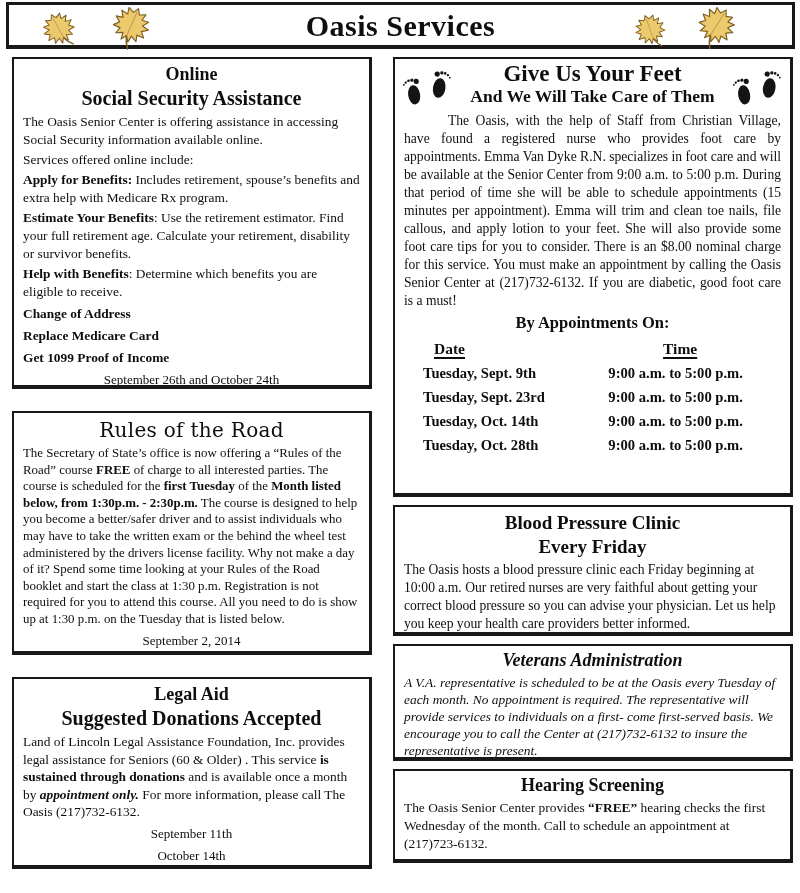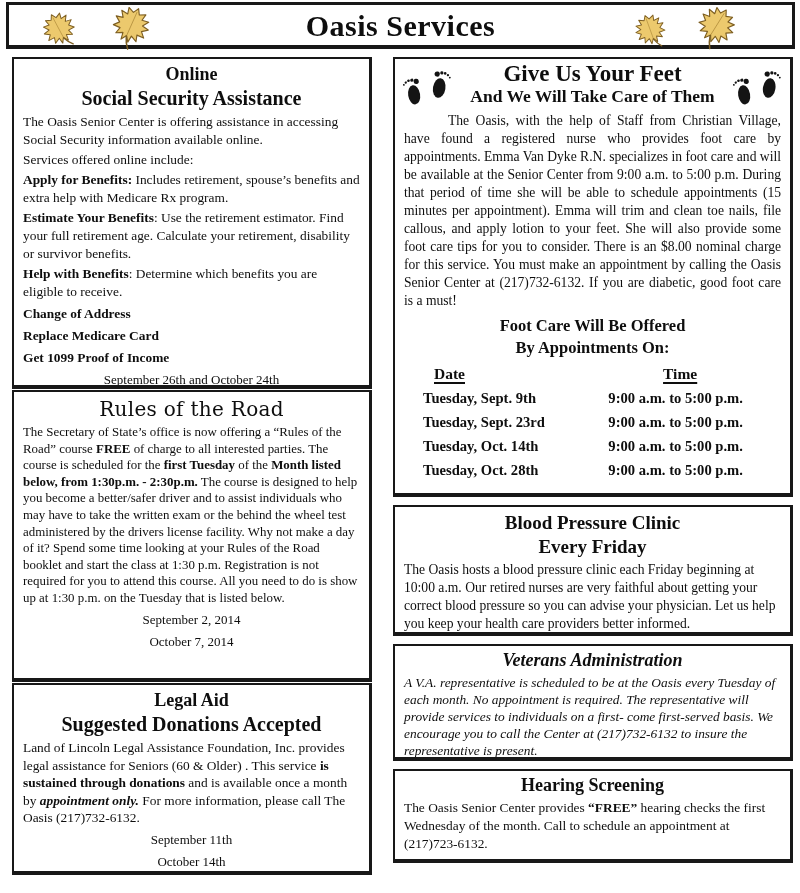--- a/index.html
+++ b/index.html
@@ -18,40 +18,40 @@
     position:absolute; left:6px; top:2px; width:789px; height:47px;
     border:3px solid #181818; border-bottom-width:4px; background:#fff;
   }
   .masthead h1 {
     margin:0; position:absolute; left:0; right:0; top:4px;
     text-align:center; font-size:30px; font-weight:bold; letter-spacing:.5px;
   }
   .leaf { position:absolute; }
   
   .col { position:absolute; top:57px; display:flex; flex-direction:column; }
-  .col-left  { left:12px; width:360px; gap:1px; }
+  .col-left  { left:12px; width:360px; gap:22px; }
   .col-right { left:393px; width:400px; gap:8px; }
   
   .hc { text-align:center; font-weight:bold; margin:0; }
   .h18 { font-size:18px; line-height:23px; }
   .h19 { font-size:19px; line-height:24px; }
   .h20 { font-size:20px; line-height:25px; }
   .rules-title {
     font-family:"DejaVu Serif", serif; font-weight:normal; font-size:20px;
     line-height:26px; text-align:center; margin:0 0 2px 0; letter-spacing:.3px;
   }
   p { margin:2px 0; }
   .body-sm   { font-size:13.4px; line-height:18px; }
   .body-rules{ font-size:12.9px; line-height:16.6px; }
   .body-feet { font-size:13.6px; line-height:18px; text-align:justify; }
   .indent    { text-indent:44px; }
   .dateline  { text-align:center; font-weight:normal; font-size:13px; line-height:19px; margin:3px 0 0; }
   
   .sec-online  { height:332px; }
-  .sec-rules   { height:292px; }
+  .sec-rules   { height:244px; }
   .sec-legal   { height:192px; }
   .sec-feet    { height:440px; }
   .sec-bp      { height:131px; }
   .sec-va      { height:117px; padding-top:3px;font-style:italic; }
   .sec-hearing { height:94px;  padding-top:3px; }
   .sec-va .body-sm { line-height:17px; }
   
   .fp { position:absolute; top:5px; width:52px; height:46px; }
   .fp-left  { left:7px; }
   .fp-right { right:6px; }
@@ -151,21 +151,20 @@
   <div class="box sec-feet">
     <svg class="fp fp-left" viewBox="0 0 100 70">
         <use href="#footpair"></use>
       </svg>
     <svg class="fp fp-right" viewBox="0 0 100 70">
         <use href="#footpair"></use>
       </svg>
     <h2 class="hc feet-head" style="font-size:23px; line-height:22px">Give Us Your Feet</h2>
     <h2 class="hc feet-head" style="font-size:17.5px; line-height:23px">And We Will Take Care of Them</h2>
     <p class="body-feet indent" style="margin-top:4px">The Oasis, with the help of Staff from Christian Village, have found a registered nurse who provides foot care by appointments.  Emma Van Dyke R.N. specializes in foot care and will be available at the Senior Center from 9:00 a.m. to 5:00 p.m.  During that period of time she will be able to schedule appointments (15 minutes per appointment).  Emma will trim and clean toe nails, file callous, and apply lotion to your feet. She will also provide some foot care tips for you to consider. There is an $8.00 nominal charge for this service. You must make an appointment by calling the Oasis Senior Center at (217)732-6132.  If you are diabetic, good foot care is a must!</p>
-    <h3 class="hc" style="font-size:16.5px; line-height:22px; margin-top:5px">Foot Care Will Be Offered</h3>
     <h3 class="hc" style="font-size:16.5px; line-height:22px">By Appointments On:</h3>
     <div class="sched">
       <div class="sched-head">
         <span class="c1"><span>Date</span></span>
         <span class="c2"><span>Time</span></span>
       </div>
       <div class="srow">
         <span class="c1">Tuesday, Sept. 9th</span>
         <span class="c2">9:00 a.m. to 5:00 p.m.</span>
       </div>

